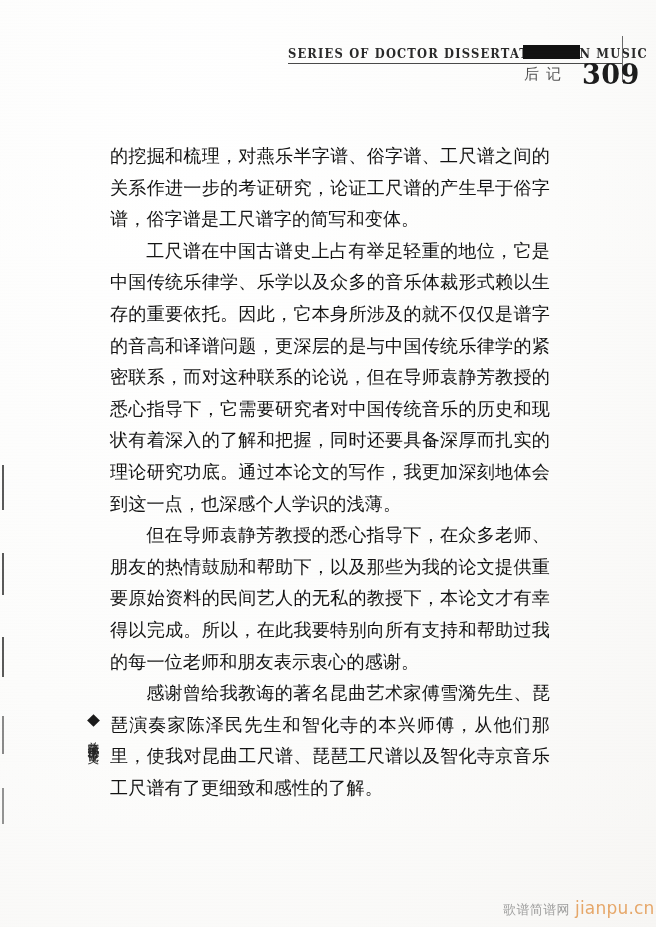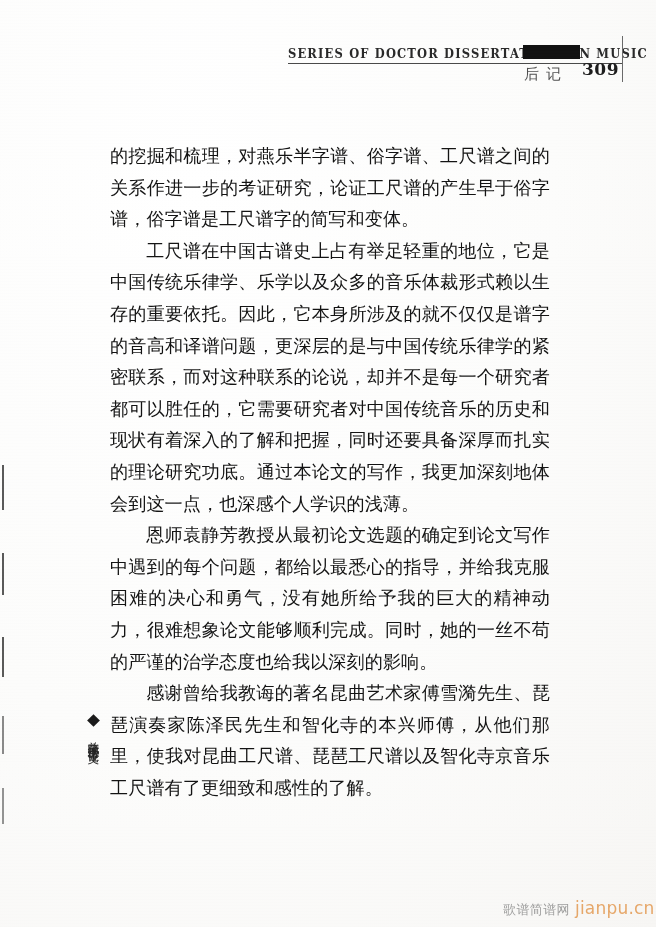--- a/index.html
+++ b/index.html
@@ -85,21 +85,21 @@
     color: #333;
     letter-spacing: 7px;
     white-space: nowrap;
     opacity: .85;
   }
   .header-pageno {
     position: absolute;
     left: 582px;
     top: 59px;
     font-family: "DejaVu Serif", "Liberation Serif", serif;
-    font-size: 17px;
+    font-size: 27px;
     color: #1d1d1d;
     font-weight: 600;
     letter-spacing: .5px;
   }
 
   
   .body-text {
     position: absolute;
     left: 110px;
     top: 112px;
@@ -198,22 +198,22 @@
     <div class="header-title">SERIES OF DOCTOR DISSERTATIONS IN MUSIC</div>
     <div class="header-blackbar"></div>
     <div class="header-rule"></div>
     <div class="header-rule-vert"></div>
     <div class="header-section">后记</div>
     <div class="header-pageno">309</div>
   </div>
 
   <div class="body-text">
     <p class="cont">的挖掘和梳理，对燕乐半字谱、俗字谱、工尺谱之间的关系作进一步的考证研究，论证工尺谱的产生早于俗字谱，俗字谱是工尺谱字的简写和变体。</p>
-    <p>工尺谱在中国古谱史上占有举足轻重的地位，它是中国传统乐律学、乐学以及众多的音乐体裁形式赖以生存的重要依托。因此，它本身所涉及的就不仅仅是谱字的音高和译谱问题，更深层的是与中国传统乐律学的紧密联系，而对这种联系的论说，却并不是每一个研究者都可以胜任的，它需要研究者对中国传统音乐的历史和现状有着深入的了解和把握，同时还要具备深厚而扎实的理论研究功底。通过本论文的写作，我更加深刻地体会到这一点，也深感个人学识的浅薄。</p>
-    <p>恩师袁静芳教授从最初论文选题的确定到论文写作中遇到的每个问题，都给以最悉心的指导，并给我克服困难的决心和勇气，没有她所给予我的巨大的精神动力，很难想象论文能够顺利完成。同时，她的一丝不苟的严谨的治学态度也给我以深刻的影响。</p>
+    <p>工尺谱在中国古谱史上占有举足轻重的地位，它是中国传统乐律学、乐学以及众多的音乐体裁形式赖以生存的重要依托。因此，它本身所涉及的就不仅仅是谱字的音高和译谱问题，更深层的是与中国传统乐律学的紧密联系，而对这种联系的论说，但在导师袁静芳教授的悉心指导下，它需要研究者对中国传统音乐的历史和现状有着深入的了解和把握，同时还要具备深厚而扎实的理论研究功底。通过本论文的写作，我更加深刻地体会到这一点，也深感个人学识的浅薄。</p>
+    <p>但在导师袁静芳教授的悉心指导下，在众多老师、朋友的热情鼓励和帮助下，以及那些为我的论文提供重要原始资料的民间艺人的无私的教授下，本论文才有幸得以完成。所以，在此我要特别向所有支持和帮助过我的每一位老师和朋友表示衷心的感谢。</p>
     <p>感谢曾给我教诲的著名昆曲艺术家傅雪漪先生、琵琶演奏家陈泽民先生和智化寺的本兴师傅，从他们那里，使我对昆曲工尺谱、琵琶工尺谱以及智化寺京音乐工尺谱有了更细致和感性的了解。</p>
 
   </div>
 
   <div class="margin-strip">
     <div class="margin-diamond"></div>
     <div class="margin-vert-text">关晓萍博士学位论文</div>
   </div>
 
   <div class="edge-tick t1"></div>

